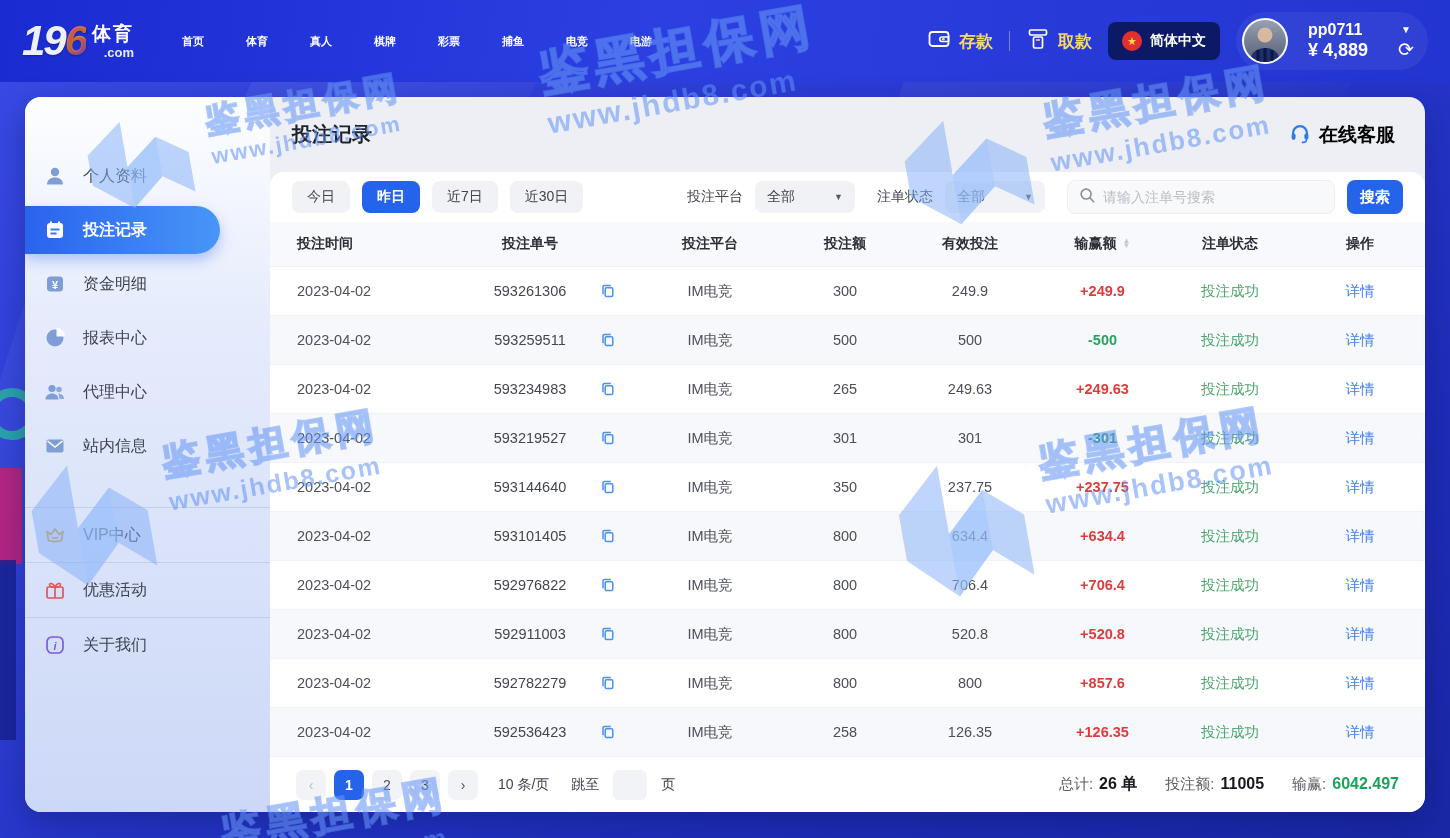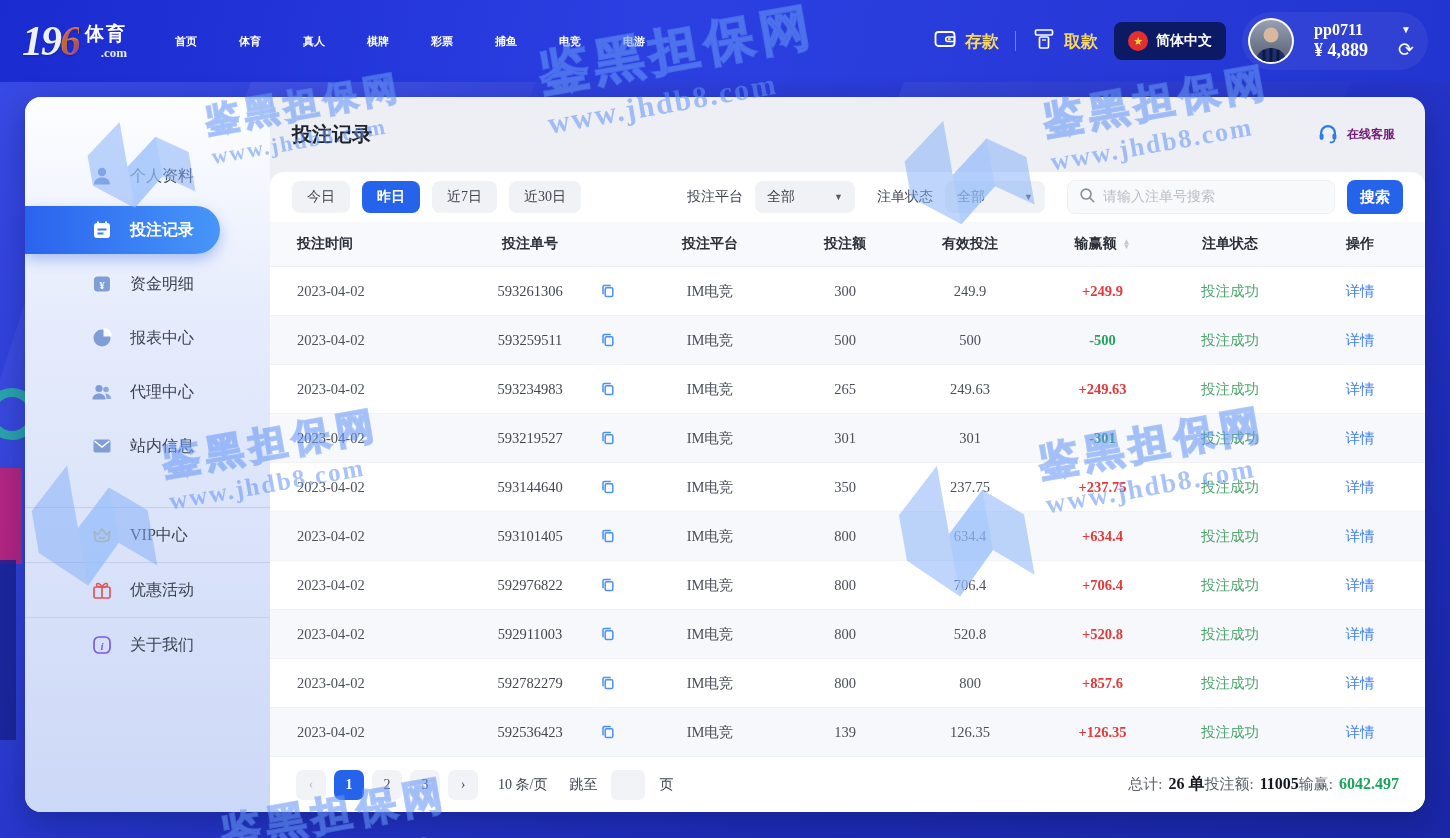--- a/index.html
+++ b/index.html
@@ -1,19 +1,19 @@
 <!DOCTYPE html>
 <html><head>
 <meta charset="utf-8">
 <style>
   * { margin:0; padding:0; box-sizing:border-box; }
   html,body { width:1450px; height:838px; overflow:hidden; }
   body { font-family:"Liberation Sans","DejaVu Sans",sans-serif; }
   .stage { position:relative; width:1450px; height:838px; overflow:hidden;
-    background:linear-gradient(150deg,#3a4ce6 0%,#2b3cd6 35%,#1e2cb8 75%,#1a27a6 100%);font-family:Liberation Serif, serif; }
+    background:linear-gradient(150deg,#3a4ce6 0%,#2b3cd6 35%,#1e2cb8 75%,#1a27a6 100%); }
 
   
   .streak { position:absolute; pointer-events:none; }
   .s1 { left:180px; top:-80px; width:260px; height:700px; background:linear-gradient(110deg,rgba(255,255,255,.07),rgba(255,255,255,0)); transform:rotate(24deg); }
   .s2 { left:900px; top:-120px; width:420px; height:500px; background:linear-gradient(110deg,rgba(255,255,255,.06),rgba(255,255,255,0)); transform:rotate(20deg); }
   .s3 { left:-60px; top:300px; width:200px; height:560px; background:linear-gradient(110deg,rgba(255,255,255,.05),rgba(255,255,255,0)); transform:rotate(18deg); }
   .shape-teal { position:absolute; left:-14px; top:388px; width:52px; height:52px; border:9px solid #28b4a2; border-radius:50%; opacity:.85; }
   .shape-magenta { position:absolute; left:0; top:468px; width:22px; height:96px; background:#c02277; opacity:.9; }
   .shape-navy { position:absolute; left:0; top:560px; width:16px; height:180px; background:#16208c; opacity:.8; }
 
@@ -45,35 +45,35 @@
   .u-ctrl { display:flex; flex-direction:column; align-items:center; gap:7px; margin-left:10px; }
   .u-caret { color:#fff; font-size:10px; cursor:pointer; }
   .u-refresh { color:#fff; font-size:19px; line-height:16px; cursor:pointer; }
 
   
   .card { position:absolute; left:25px; top:97px; width:1400px; height:715px; border-radius:16px;
     overflow:hidden; display:flex; z-index:10; box-shadow:0 10px 30px rgba(10,20,80,.35); background:#edeff4; }
 
   
   .sidebar { width:245px; flex:none; background:linear-gradient(180deg,#fdfeff 0%,#e6ecfc 30%,#ccd8f7 100%); padding-top:52px; }
-  .side-item { height:54px; display:flex; align-items:center; gap:16px; padding-left:65px;
+  .side-item { height:54px; display:flex; align-items:center; gap:16px; padding-left:18px;
     color:#3c4250; font-size:16px; cursor:pointer; }
   .side-item .ic { width:24px; height:24px; flex:none; display:flex; align-items:center; justify-content:center; }
   .side-item.active { width:195px; height:48px; margin:3px 0;
     background:linear-gradient(90deg,#2a63ee,#4796f8); border-radius:0 26px 26px 0;
     color:#fff; font-weight:600; box-shadow:0 6px 14px rgba(42,99,238,.35); }
   .side-divider { height:1px; background:#c3cee9; margin:0; }
   .gap34 { height:34px; }
 
   
   .main { flex:1; display:flex; flex-direction:column; }
   .main-header { height:75px; display:flex; align-items:center; justify-content:space-between; padding:0 30px 0 22px; }
   .page-title { font-size:20px; font-weight:800; color:#1d2129; }
   .support { display:flex; align-items:center; gap:8px; cursor:pointer; }
-  .support .lbl { font-size:12px; color:#701a75; font-weight:600; }
+  .support .lbl { font-size:19px; color:#000000; font-weight:600; }
   .main-body { flex:1; background:#fff; border-radius:14px 14px 0 0; display:flex; flex-direction:column; overflow:hidden; }
 
   
   .filters { height:50px; display:flex; align-items:center; padding:0 22px; gap:12px; }
   .chip { height:32px; padding:0 15px; border-radius:8px; background:#f1f2f5; color:#3e434e;
     font-size:14px; display:flex; align-items:center; cursor:pointer; }
   .chip.active { background:#2563eb; color:#fff; font-weight:600; }
   .f-label { font-size:14px; color:#3e434e; margin-left:auto; }
   .f-label.second { margin-left:10px; }
   .select { height:32px; width:100px; background:#f1f2f5; border-radius:8px; display:flex;
@@ -107,21 +107,21 @@
 
   
   .tfoot { height:55px; display:flex; align-items:center; padding:0 26px; gap:8px; margin-top:auto; }
   .pgbtn { min-width:30px; height:30px; border-radius:7px; background:#f2f3f6; display:flex; align-items:center;
     justify-content:center; font-size:14px; color:#4a4f58; cursor:pointer; padding:0 8px; }
   .pgbtn.prev { color:#b9bdc6; }
   .pgbtn.active { background:#2563eb; color:#fff; font-weight:700; }
   .pgsize { font-size:14px; color:#3e434e; margin-left:12px; }
   .jump-lbl { font-size:14px; color:#3e434e; margin-left:14px; }
   .jump-input { width:34px; height:30px; background:#f2f3f6; border:none; border-radius:6px; margin:0 6px; outline:none; text-align:center; font-family:inherit; }
-  .totals { margin-left:auto; display:flex; align-items:center; font-size:15px; }
+  .totals { margin-left:auto; display:flex; align-items:center; gap:28px; font-size:15px; }
   .totals .lab { color:#5a5f68; }
   .totals b { color:#15181e; font-size:16px; margin-left:6px; font-weight:700; }
   .totals .win b { color:#1ba35c; }
 
   
   .wm { position:absolute; display:flex; align-items:flex-start; gap:16px; transform:rotate(-10deg);
     pointer-events:none; z-index:40; }
   .wm-l1 { font-weight:800; letter-spacing:6px; color:rgba(150,183,250,.16); -webkit-text-stroke:2px rgba(96,146,245,.5); white-space:nowrap; }
   .wm-l2 { font-weight:700; letter-spacing:2px; color:rgba(96,146,245,.55); white-space:nowrap; }
 </style>
@@ -522,21 +522,21 @@
       <div class="cell c-date">2023-04-02</div>
       <div class="cell c-id"><span>592536423</span>
         <span class="copy">
           <svg width="16" height="16" viewBox="0 0 16 16" fill="none">
                     <rect x="5.2" y="4.8" width="7.6" height="8.8" rx="1.4" stroke="#4a90f4" stroke-width="1.5"></rect>
                     <path d="M10.8 2.4H4.6A1.6 1.6 0 003 4v7.2" stroke="#4a90f4" stroke-width="1.5"></path>
                   </svg>
         </span>
       </div>
       <div class="cell">IM电竞</div>
-      <div class="cell">139</div>
+      <div class="cell">258</div>
       <div class="cell">126.35</div>
       <div class="cell c-win pos">+126.35</div>
       <div class="cell c-status">投注成功</div>
       <div class="cell c-action">详情</div>
     </div>
   </div>
 
         <div class="tfoot">
           <div class="pgbtn prev">‹</div>
           <div class="pgbtn active">1</div>

